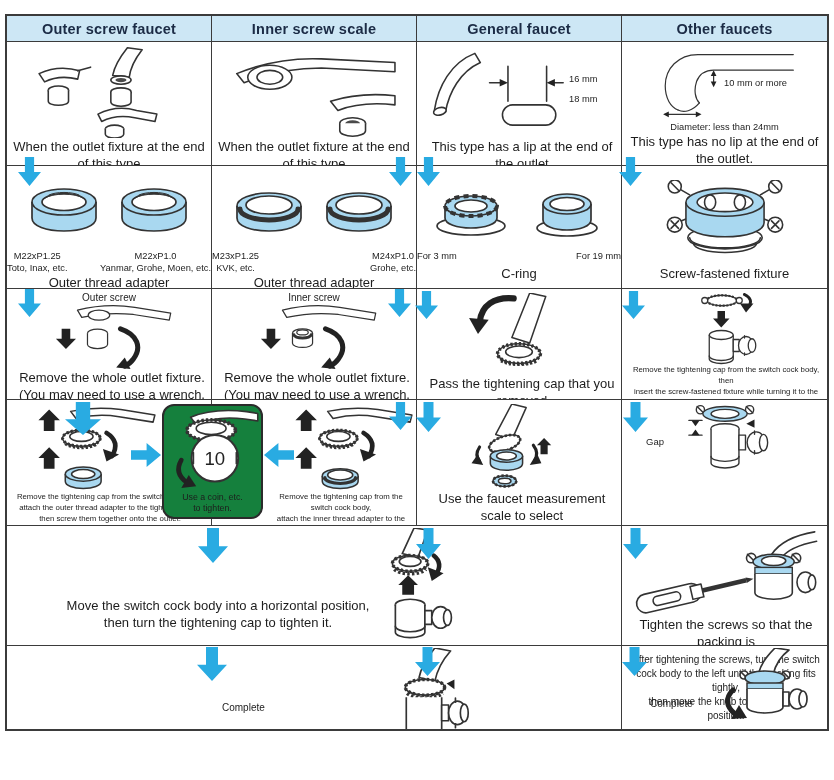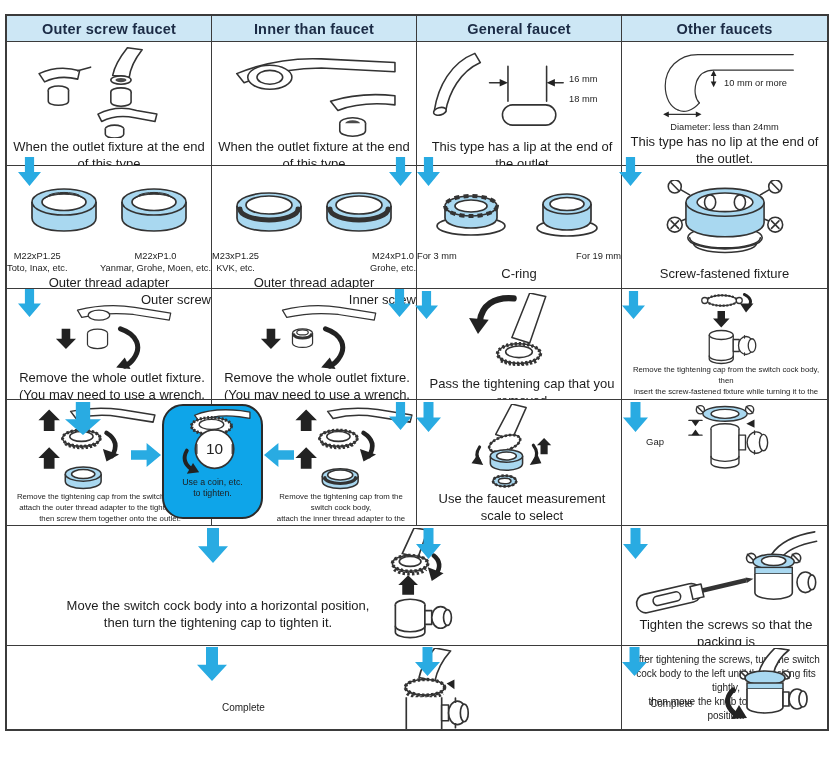--- a/index.html
+++ b/index.html
@@ -13,54 +13,54 @@
         position:relative;overflow:hidden;display:flex;flex-direction:column;align-items:center}
   .lc{border-right:none}
   .lr{border-bottom:none}
   .span3{grid-column:span 3}
   .hdr{background:var(--header_bg,#cde7f5);justify-content:center;flex-direction:row;align-items:center;
        font-size:14.5px;font-weight:700;color:var(--header_text,#1b2b45);letter-spacing:.2px}
   .ill{flex:0 0 auto;margin-top:4px}
   .cap{font-size:13px;line-height:1.32;text-align:center;white-space:pre-line;margin-top:auto;margin-bottom:6px;width:100%;padding:0 4px}
   .cap.left{text-align:center;padding-left:10px}
   .cap.sm{font-size:7.8px;line-height:1.4}
-  .toplabel{position:absolute;top:3px;left:0;width:100%;text-align:right;font-size:13px}
+  .toplabel{position:absolute;top:3px;left:0;width:100%;text-align:center;font-size:10px}
   .pair{display:flex;width:100%;justify-content:space-between;text-align:center}
   .pl{font-size:9.3px;line-height:1.3}
   .pl .sz{display:block}
   .pl .br{display:block}
   svg{display:block}
   .s{stroke:#333;stroke-width:1.7;fill:none;stroke-linejoin:round;stroke-linecap:round}
   .f{fill:#fff;stroke:#333;stroke-width:1.7;stroke-linejoin:round}
   .b{fill:var(--part_blue,#a9d8f0);stroke:#333;stroke-width:1.7;stroke-linejoin:round}
   .k{fill:#222;stroke:none}
   .knurl{fill:none;stroke:#333;stroke-dasharray:2.5 2.2}
   .thick{stroke:#222;fill:none;stroke-linecap:round}
   .ad,.ar,.al{position:absolute;background:var(--arrow,#29abe2);z-index:4}
   .ad{clip-path:polygon(30% 0,70% 0,70% 52%,100% 52%,50% 100%,0 52%,30% 52%)}
   .ar{clip-path:polygon(0 30%,52% 30%,52% 0,100% 50%,52% 100%,52% 70%,0 70%)}
   .al{clip-path:polygon(100% 30%,48% 30%,48% 0,0 50%,48% 100%,48% 70%,100% 70%)}
-  .callout{position:absolute;left:162px;top:404px;width:101px;height:115px;background:#0ea5e9;
-           border:2px solid #2b2b2b;border-radius:21px;z-index:5;display:flex;flex-direction:column;align-items:center;overflow:hidden}
-  .callout .cap{font-size:8.8px;margin-bottom:17px;padding:0 16px}
+  .callout{position:absolute;left:162px;top:404px;width:101px;height:115px;background:#15803d;
+           border:2px solid #2b2b2b;border-radius:12px;z-index:5;display:flex;flex-direction:column;align-items:center;overflow:hidden}
+  .callout .cap{font-size:8.8px;margin-bottom:2px;padding:0 16px}
   .abs{position:absolute}
   .mini{font-size:9.3px;line-height:1.2;white-space:nowrap}
   .gap-label{font-size:9.5px}
 </style>
 </head>
 <body>
 
 <div class="page">
   <div class="grid">
 
     <div class="cell hdr">
         <span>Outer screw faucet</span>
       </div>
     <div class="cell hdr">
-        <span>Inner than faucet</span>
+        <span>Inner screw scale</span>
       </div>
     <div class="cell hdr">
         <span>General faucet</span>
       </div>
     <div class="cell hdr lc">
         <span>Other faucets</span>
       </div>
 
     <div class="cell">
       <svg class="ill" width="200" height="92" viewBox="0 0 200 100">

